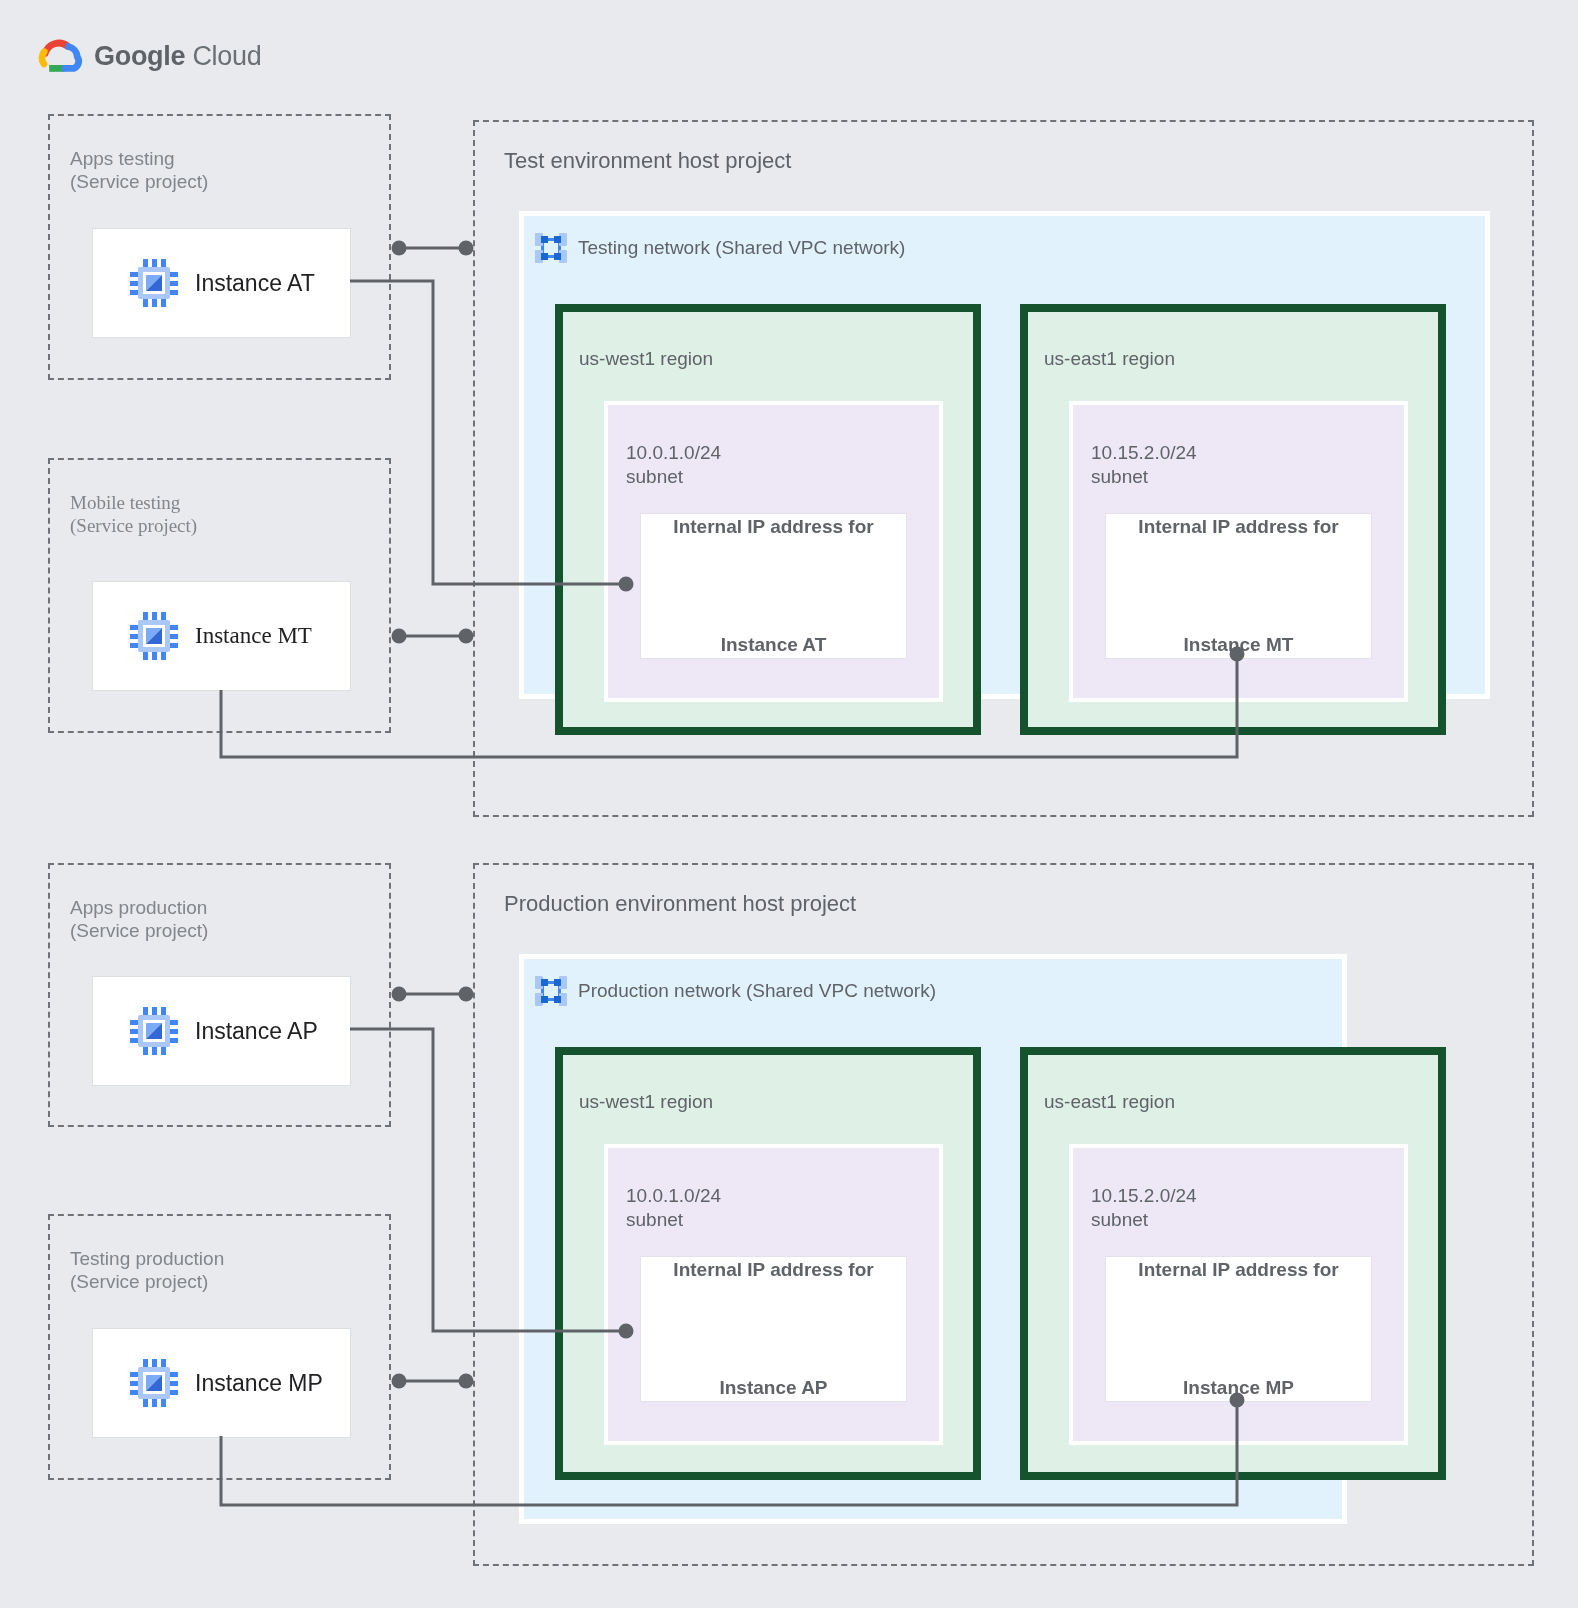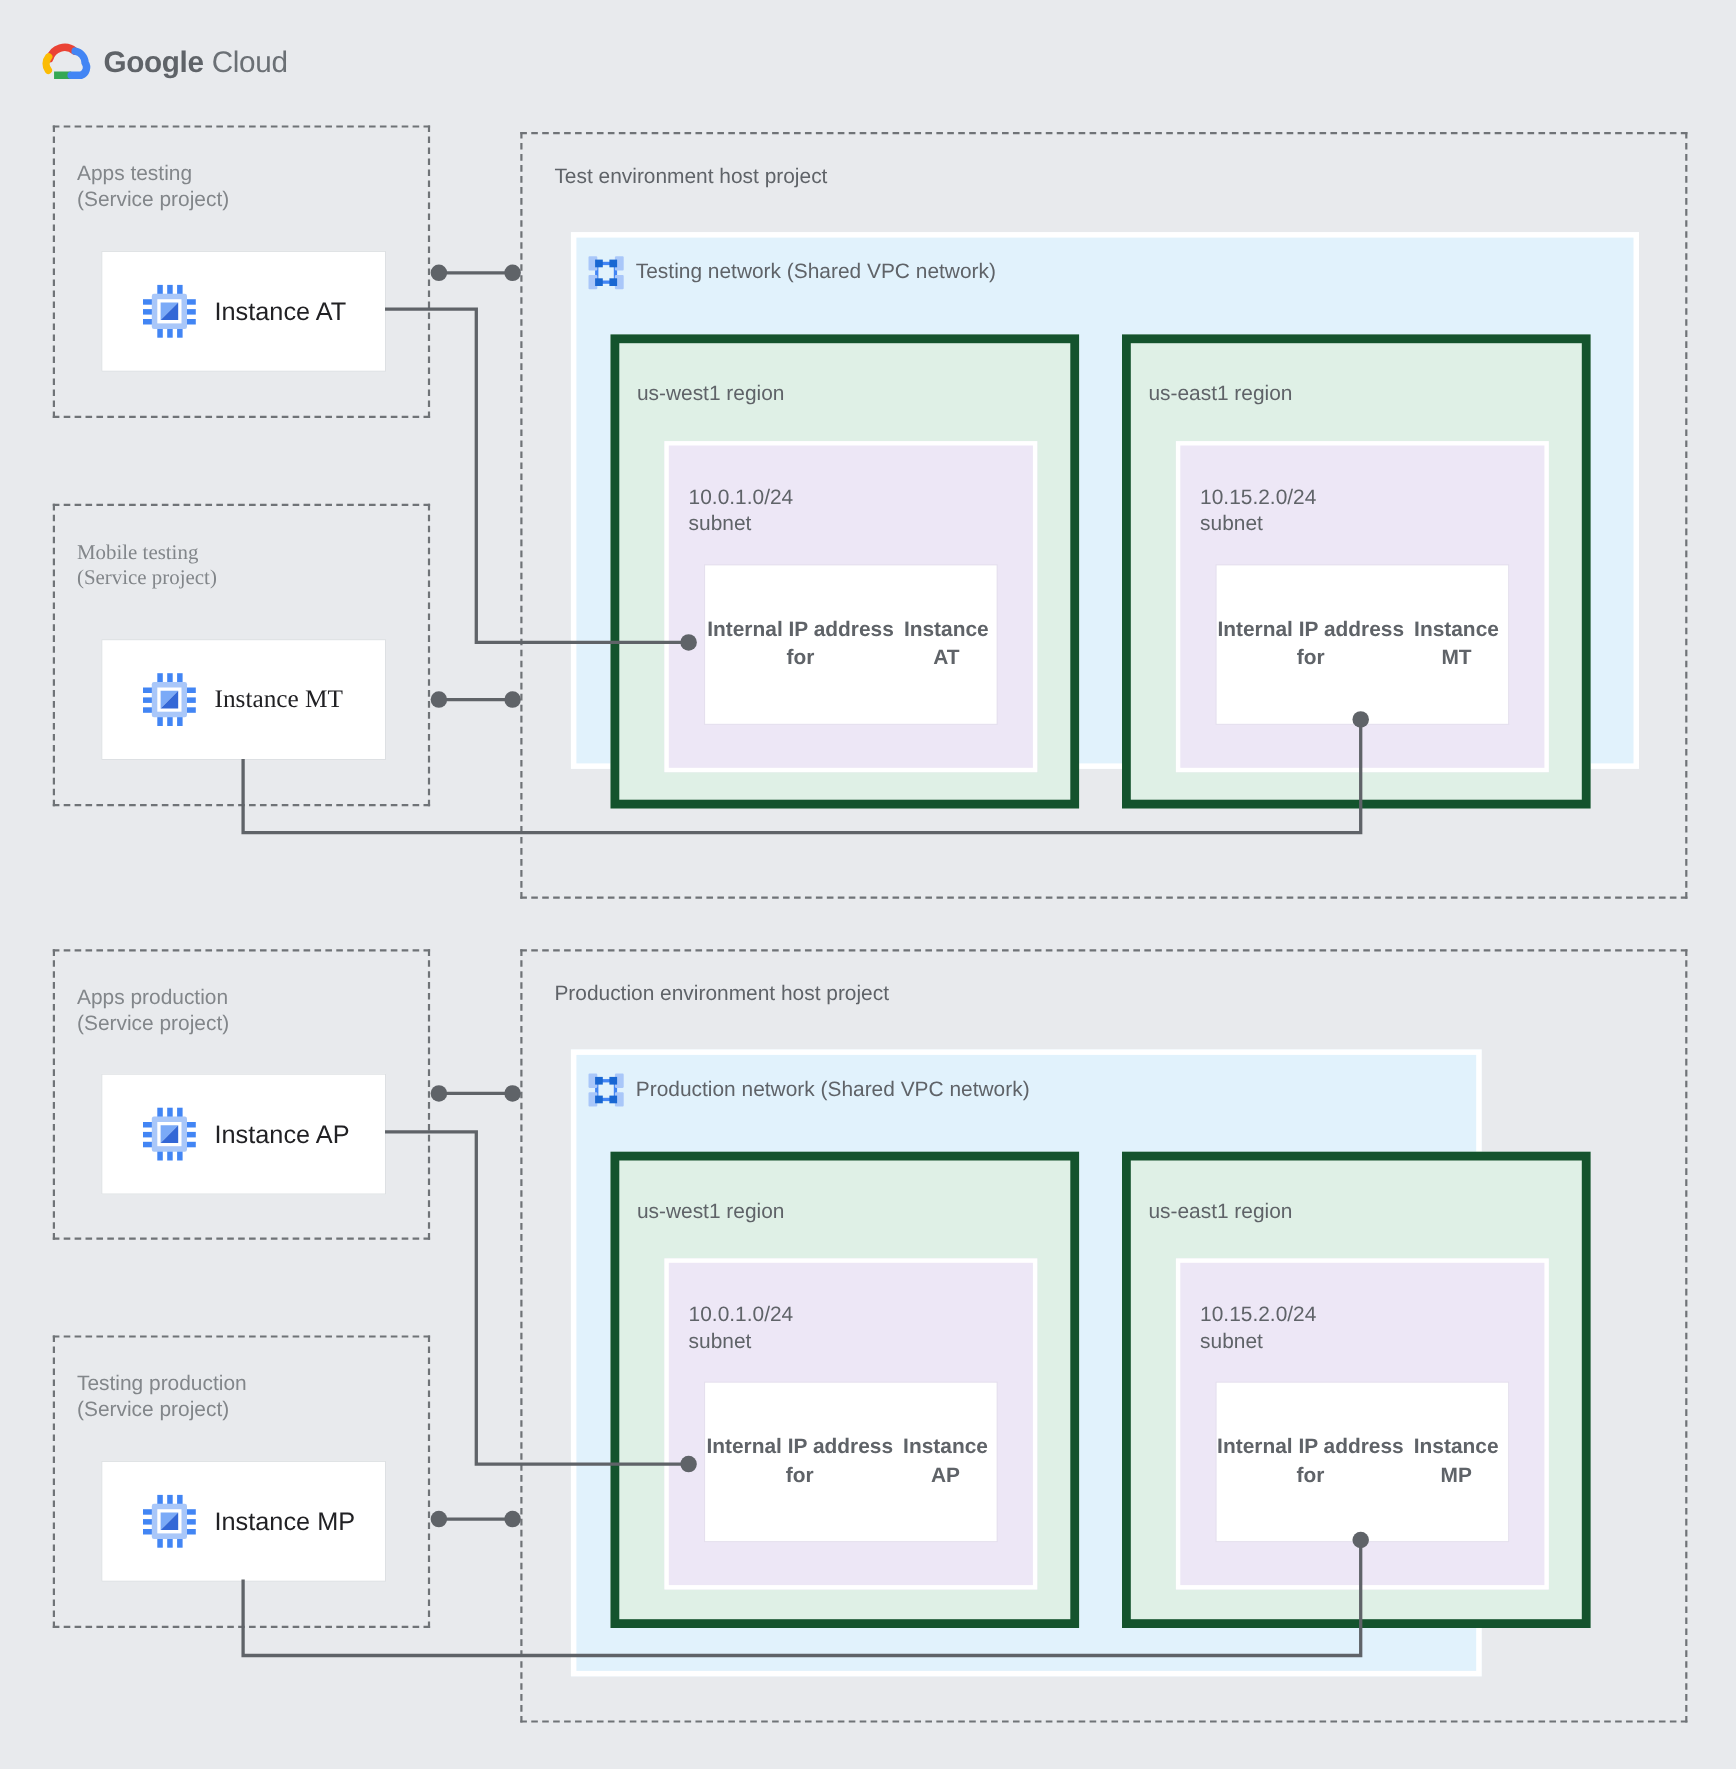--- a/index.html
+++ b/index.html
@@ -11,32 +11,32 @@
   }
   .abs{position:absolute;box-sizing:border-box;}
   
   .logo{display:flex;align-items:center;gap:10px;}
   .logo-text{font-size:27px;color:#5F6368;letter-spacing:-0.3px;white-space:nowrap;}
   .logo-text .brand{font-weight:700;color:#5F6368;}
   .logo-text .product{font-weight:400;color:#6B7075;text-align:center;}
   
   .dashed{border:2px dashed var(--dashed-border,#6F7377);background:transparent;}
   .sp-label{font-size:19px;line-height:23px;color:var(--service-label,#82868A);}
-  .host-label{font-size:19px;line-height:23px;color:var(--label-gray,#5F6368);}
+  .host-label{font-size:22px;line-height:23px;color:var(--label-gray,#5F6368);}
   
   .inst{background:#FFFFFF;border:1px solid #DDE0E3;display:flex;align-items:center;
         padding-left:33px;gap:13px;}
   .inst-label{font-size:23px;color:var(--instance-text,#212124);}
   
   .net{background:var(--network-fill,#E1F2FC);border:5px solid #FFFFFF;}
   .region{background:var(--region-fill,#DFF0E6);border:8px solid #14532d;}
   .subnet{background:var(--subnet-fill,#EDE7F6);border:4px solid #FFFFFF;}
   .region-label,.net-label,.subnet-label{font-size:19px;line-height:24px;color:var(--label-gray,#5F6368);}
   .ipbox{background:#FFFFFF;box-shadow:0 0 0 1px rgba(95,99,104,0.05);
-         display:flex;flex-direction:row;align-items:center;justify-content:flex-start;
+         display:flex;flex-direction:column;align-items:center;justify-content:space-between;
          text-align:center;font-size:19px;line-height:26px;font-weight:bold;
          color:var(--label-gray,#5F6368);}
   .icon{display:inline-flex;line-height:0;}
   
   svg.overlay{position:absolute;left:0;top:0;pointer-events:none;}
   .cline{stroke:var(--connector,#5F6368);stroke-width:3;fill:none;}
   .cdot{fill:var(--connector,#5F6368);}
 </style>
 </head>
 <body>

